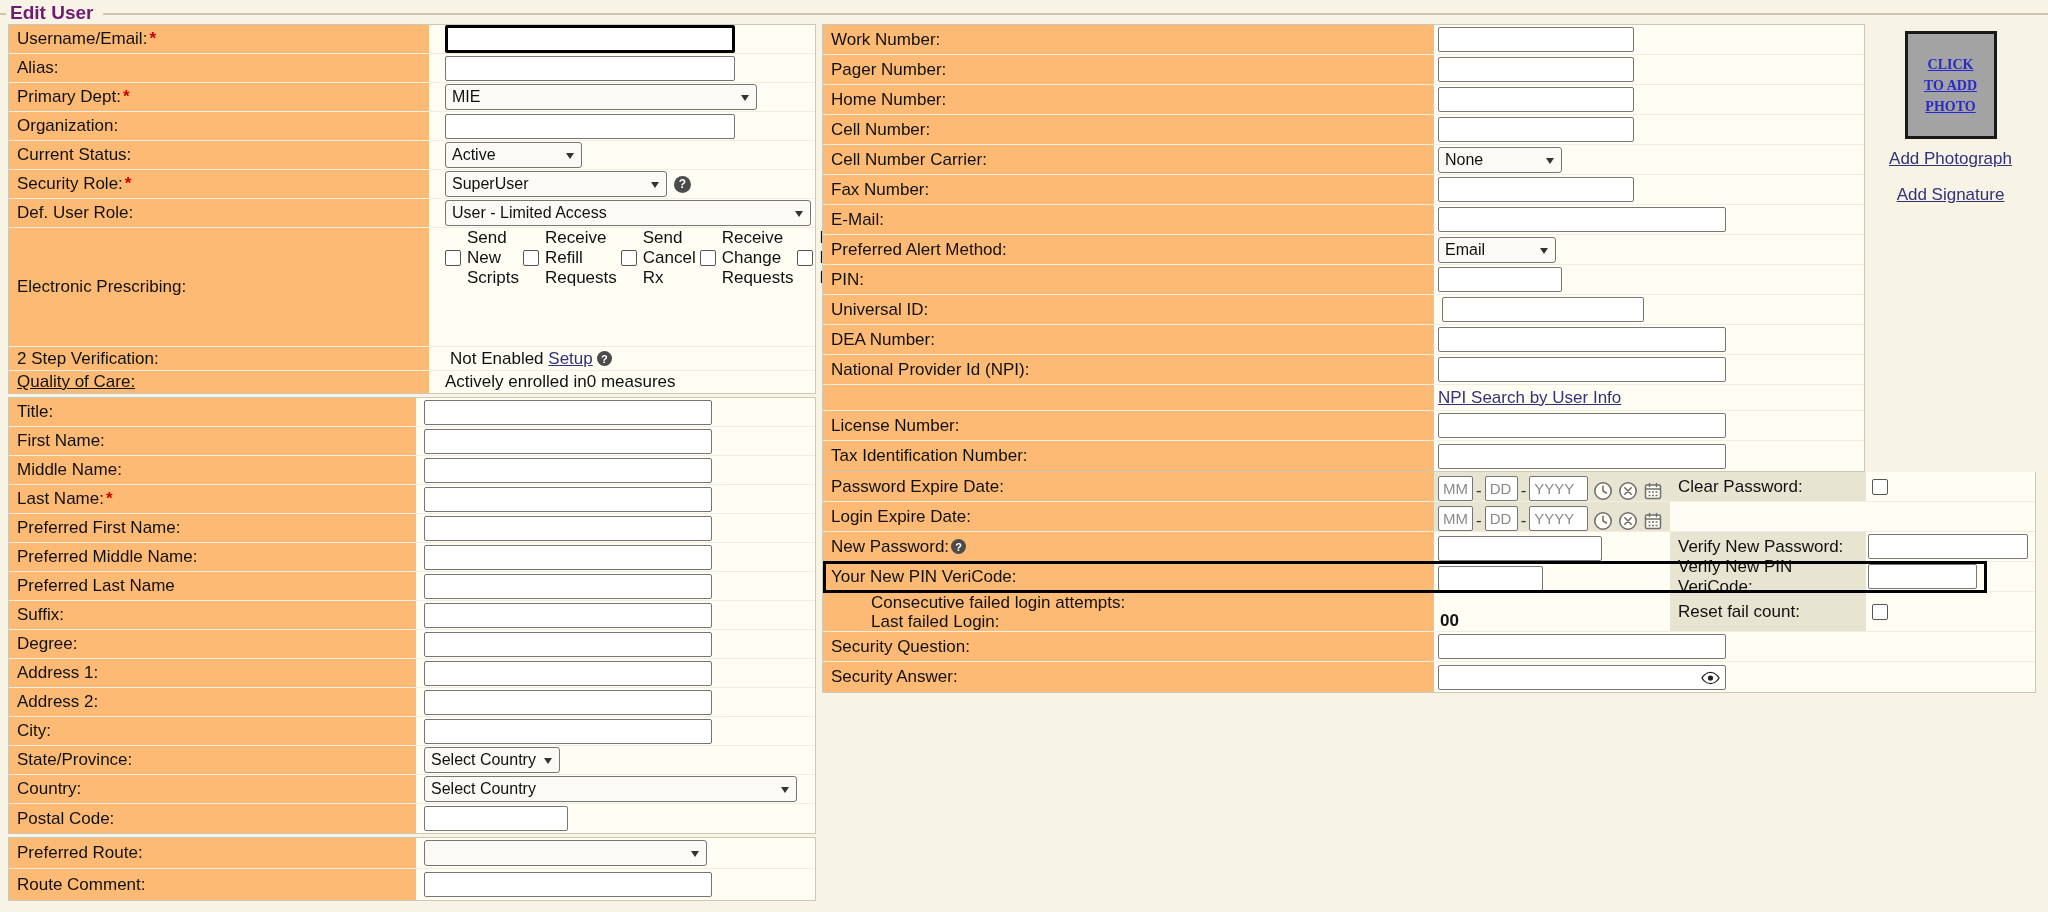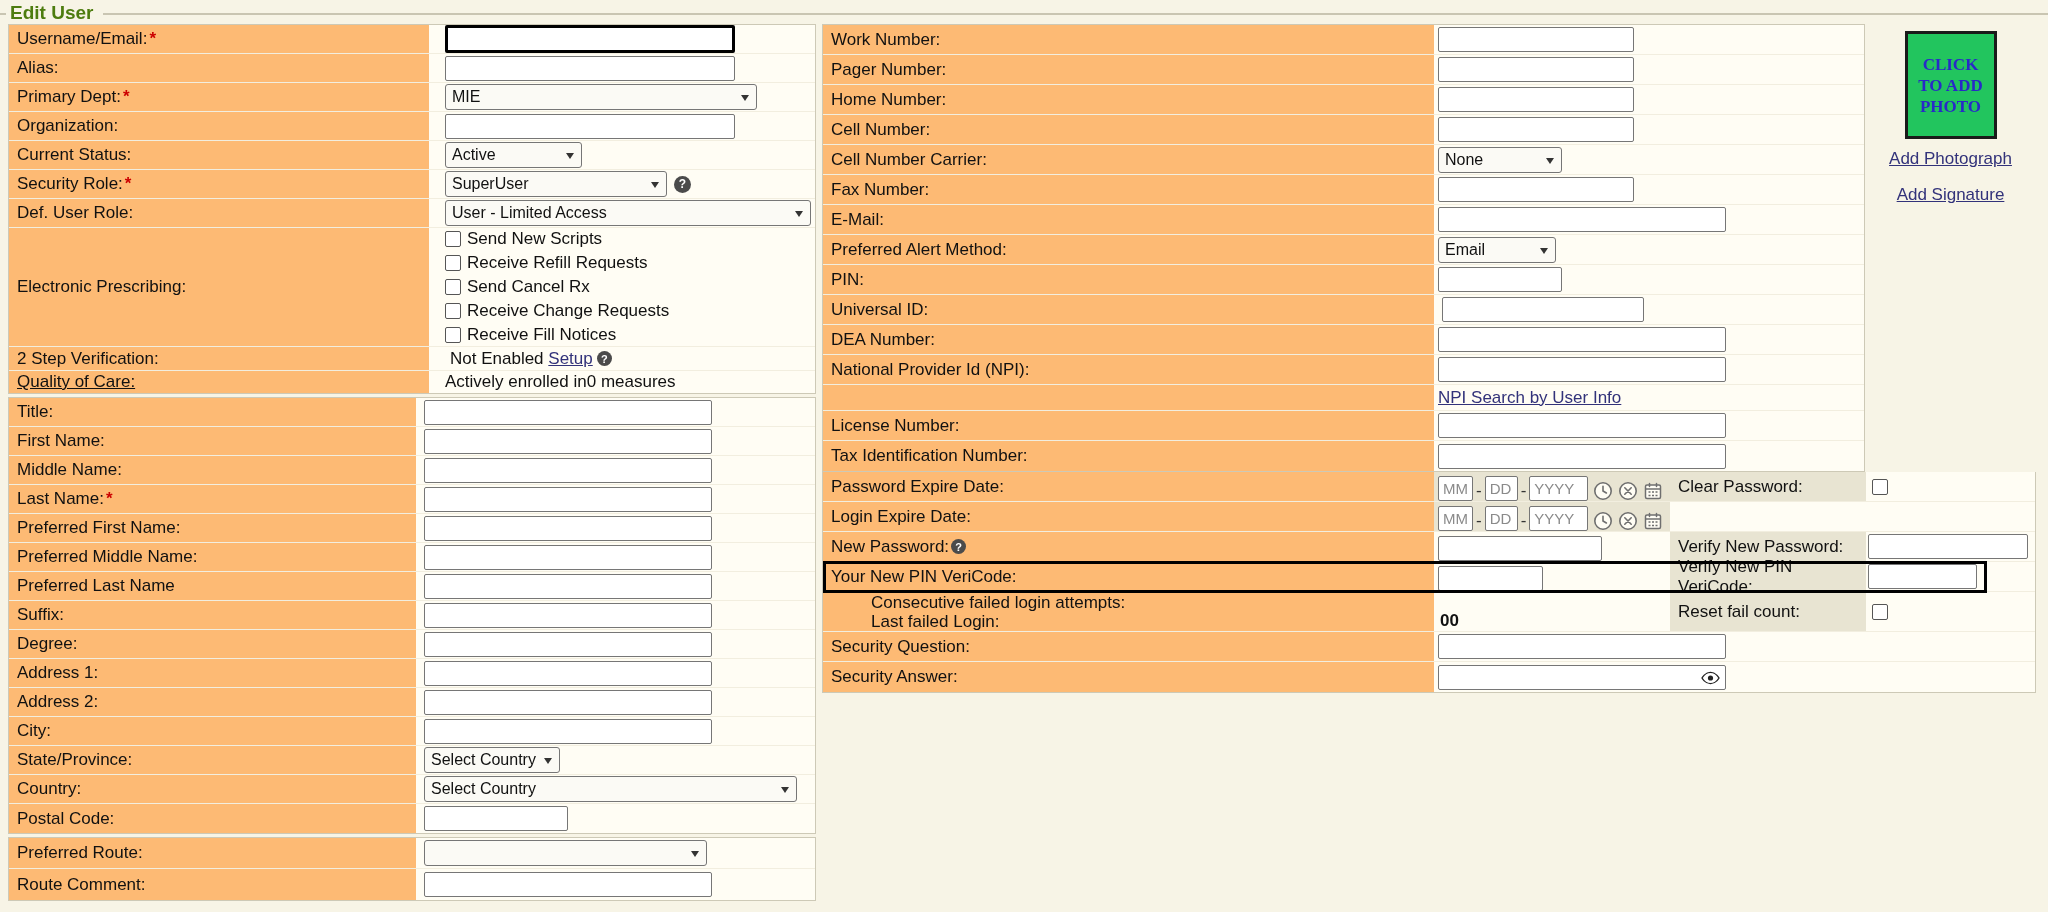--- a/index.html
+++ b/index.html
@@ -1,19 +1,19 @@
 <!DOCTYPE html>
 <html><head>
 <meta charset="utf-8">
 <style>
   html,body{margin:0;padding:0;width:2048px;height:912px;overflow:hidden;
     background:#f7f4e6;font-family:"Liberation Sans",sans-serif;font-size:17px;color:#111;}
   .fs{margin-top:13px;border-top:2px solid #c9c5b2;position:relative;padding-top:9px;}
   .legend{position:absolute;top:-13px;left:6px;background:#f7f4e6;padding:0 10px 0 4px;
-    font-size:19px;font-weight:700;color:#4d7c0f;}
+    font-size:19px;font-weight:700;color:#701a75;}
   .cols{display:flex;gap:6px;padding-left:8px;align-items:flex-start;}
   .leftcol{width:808px;flex:none;}
   .rightcol{width:1214px;flex:none;position:relative;}
   .tbl{border:1px solid #cdc9b6;background:#fffdf4;box-sizing:border-box;}
   .leftcol .tbl{margin-bottom:3px;}
   .blk1{width:1043px;}
   .blk2{width:1214px;margin-top:-1px;}
   .row{display:flex;align-items:stretch;border-bottom:1px solid #f2eedf;background:#fffdf4;box-sizing:border-box;}
   .row:last-child{border-bottom:none;}
   .h29{height:29px}.h30{height:30px}.h26{height:26px}.h24{height:24px}.h22{height:22px}
@@ -41,24 +41,24 @@
   .help{width:17px;height:17px;border-radius:50%;background:#4b4b4b;color:#fff;font-size:12px;font-weight:700;
     display:inline-flex;align-items:center;justify-content:center;margin-left:7px;flex:none;cursor:pointer;}
   .lnk{color:#32327a;text-decoration:underline;cursor:pointer;}
   .dsep{margin:0 3px;color:#333;}
   .icn{margin-left:5px;flex:none;cursor:pointer;}
   .stack{display:flex;flex-direction:column;line-height:19px;margin-left:40px;}
   .pin-outline{position:absolute;left:0;top:-1px;width:1164px;height:32px;border:3px solid #000;
     box-sizing:border-box;pointer-events:none;}
   .photocol{position:absolute;left:1043px;top:0;width:171px;height:448px;background:#f7f4e6;
     display:flex;flex-direction:column;align-items:center;}
-  .photobox{margin-top:7px;width:86px;height:102px;border:3px solid #1a1a1a;background:#22c55e;
+  .photobox{margin-top:7px;width:86px;height:102px;border:3px solid #1a1a1a;background:#a3a3a3;
     display:flex;flex-direction:column;align-items:center;justify-content:center;
-    font-family:"Liberation Serif",serif;font-weight:700;font-size:17px;line-height:21px;
-    color:#2929c8;cursor:pointer;text-align:center;}
+    font-family:"Liberation Serif",serif;font-weight:700;font-size:14px;line-height:21px;
+    color:#2929c8;text-decoration:underline;cursor:pointer;text-align:center;}
   .photocol .lnk{margin-top:10px;}
   .inwrap{position:relative;display:inline-flex;align-items:center;}
   .eye{position:absolute;right:6px;top:6px;cursor:pointer;}
 </style>
 </head>
 <body>
 
 <div class="fs">
   <div class="legend">Edit User</div>
   <div class="cols">
@@ -131,21 +131,21 @@
           <div class="cnt pl16">
               <div class="sel" style="width:366px">
                 <span>User - Limited Access</span>
               </div>
             </div>
         </div>
         <div class="row h119">
           <div class="lab w420">
               <span>Electronic Prescribing:</span>
             </div>
-          <div class="cnt pl16" style="flex-direction:column;align-items:flex-start;justify-content:center;gap:4px">
+          <div class="cnt pl16" style="align-items:flex-start;justify-content:center;gap:4px">
             <label class="cbline">
                 <input type="checkbox" class="cb" style="">
                 <span>Send New Scripts</span>
               </label>
             <label class="cbline">
                 <input type="checkbox" class="cb" style="">
                 <span>Receive Refill Requests</span>
               </label>
             <label class="cbline">
                 <input type="checkbox" class="cb" style="">

